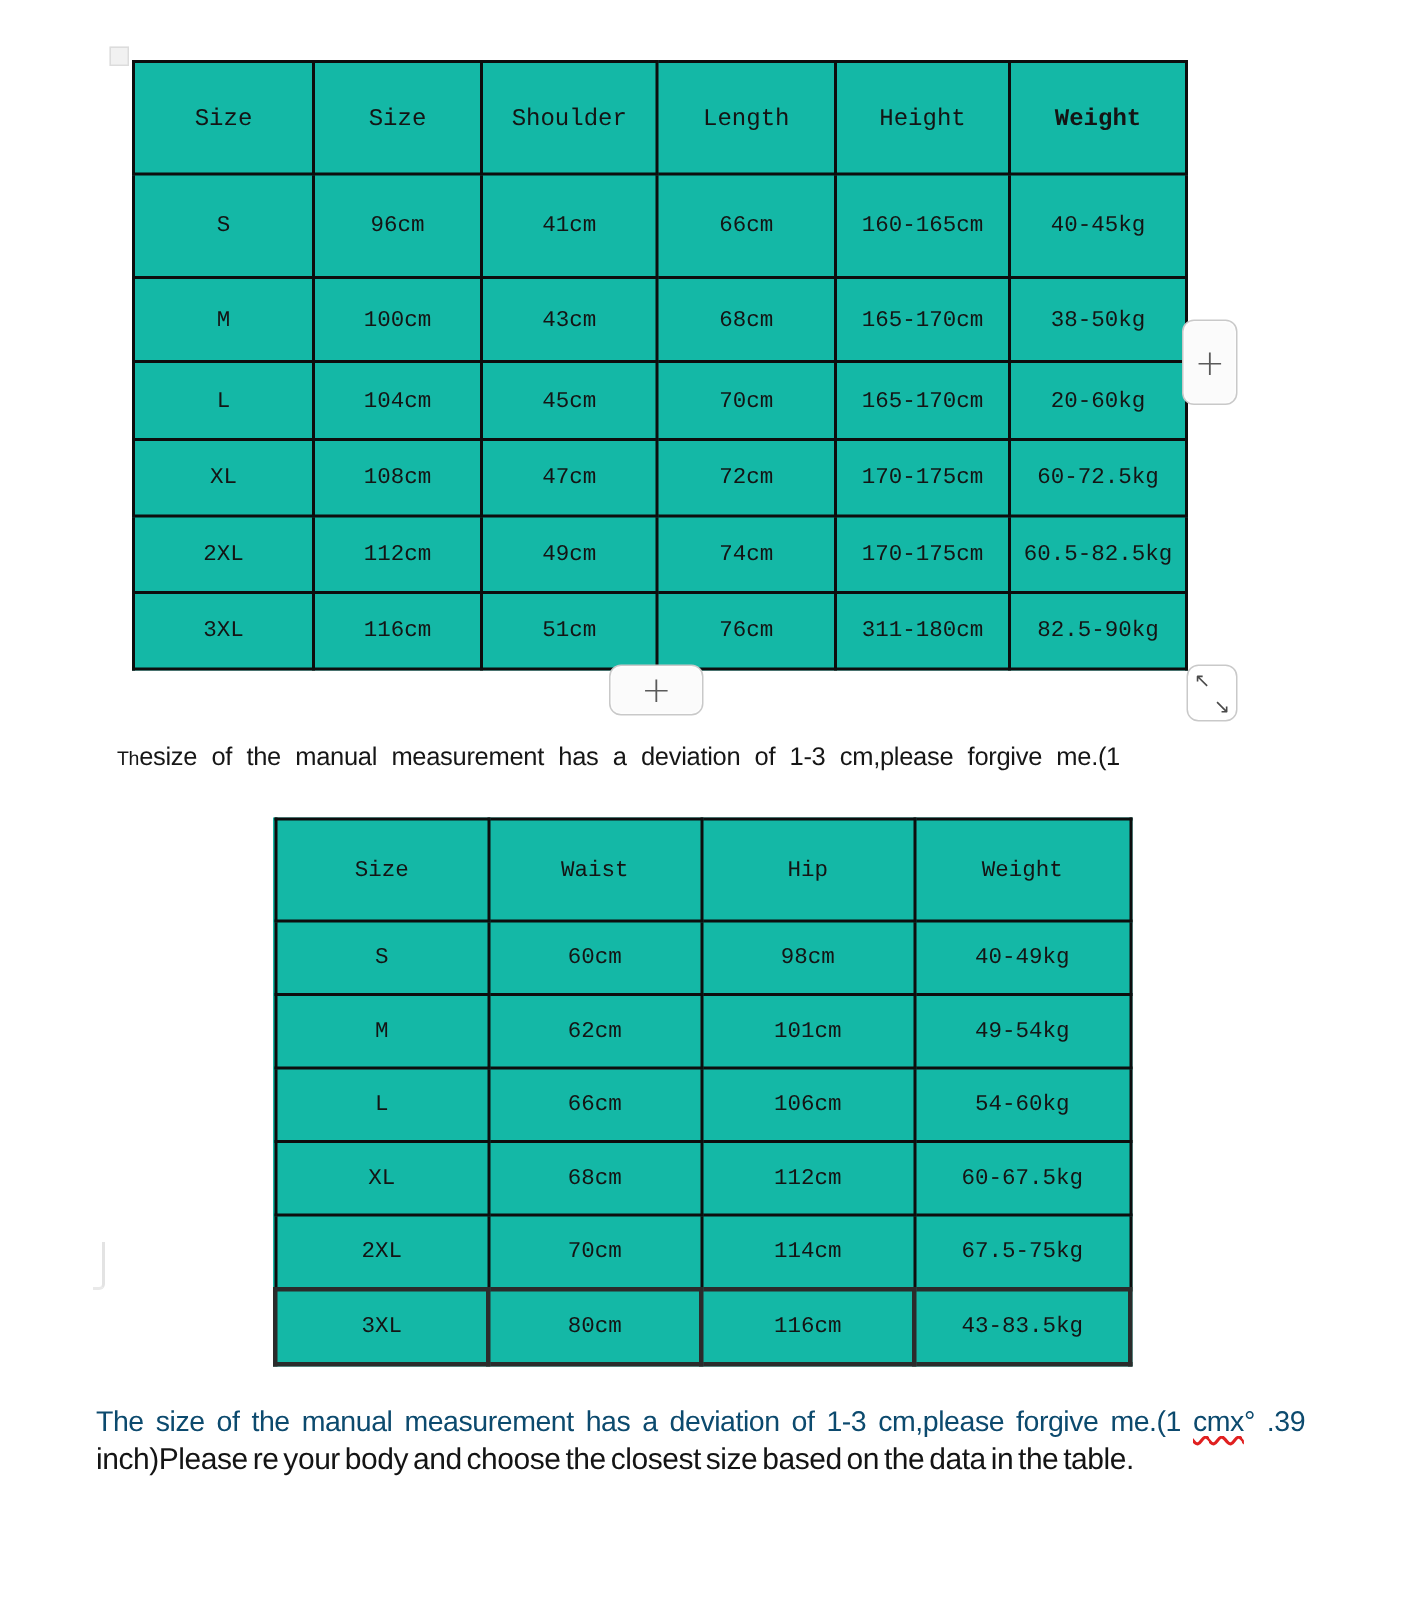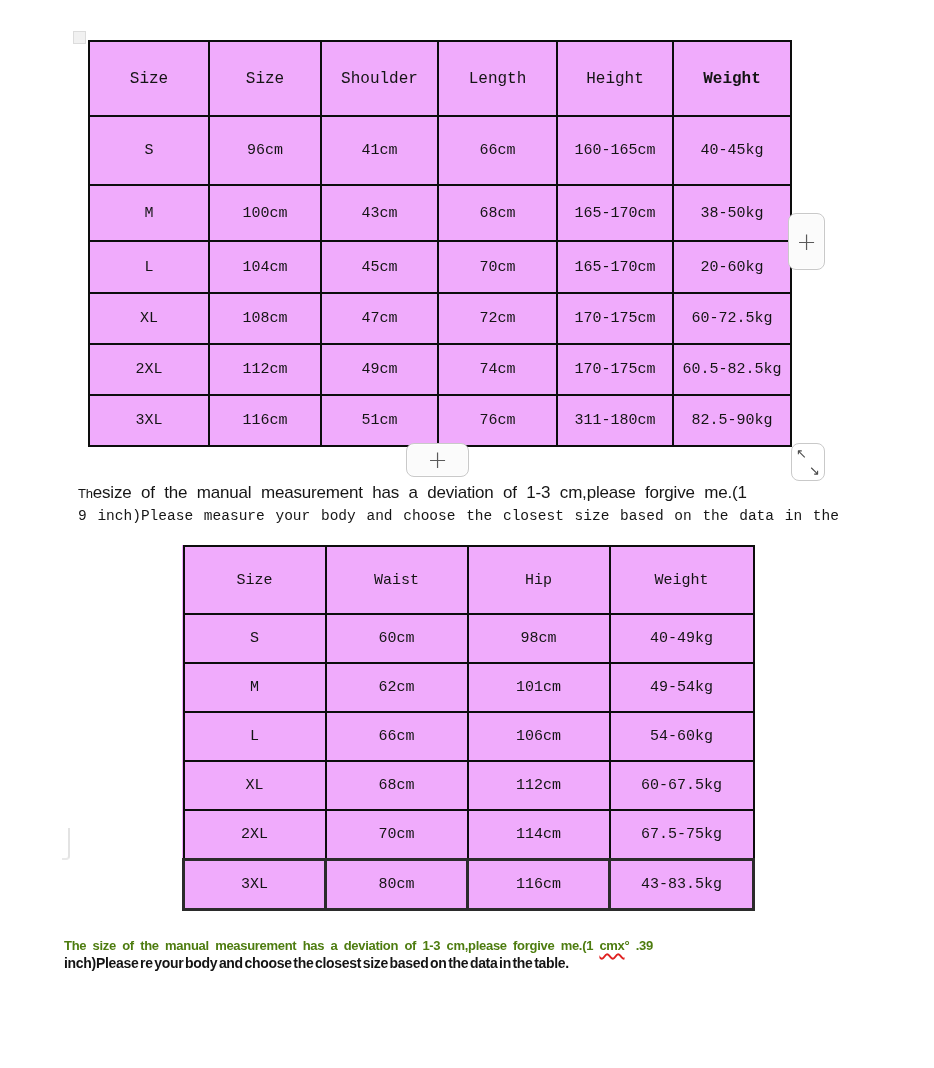--- a/index.html
+++ b/index.html
@@ -3,21 +3,21 @@
 <meta charset="utf-8">
 <style>
   * { margin:0; padding:0; box-sizing:border-box; }
   html,body { background:#fff; }
   .stage {
     position:relative; width:934px; height:1068px; background:#ffffff;
     font-family:"Liberation Sans", sans-serif; color:#111; overflow:hidden;
   }
 
   
-  table { border-collapse:collapse; table-layout:fixed; position:absolute; background:#f0abfc; }
+  table { border-collapse:collapse; table-layout:fixed; position:absolute; background:#14b8a6; }
   th, td {
     border:2px solid #0d0d0d; text-align:center; vertical-align:middle;
     font-family:"Liberation Mono","DejaVu Sans Mono",monospace;
     font-size:15px; color:#141414; font-weight:400; overflow:hidden; white-space:nowrap;
   }
   .t1 { left:88px; top:40px; width:702px; }
   .t1 col:nth-child(1){width:120px} .t1 col:nth-child(2){width:112px}
   .t1 col:nth-child(3){width:117px} .t1 col:nth-child(4){width:119px}
   .t1 col:nth-child(5){width:116px} .t1 col:nth-child(6){width:118px}
   .t1 thead tr{height:75px} .t1 thead th{font-size:16px}
@@ -45,30 +45,30 @@
   }
   .plus { font-size:24px; font-weight:300; line-height:1; color:#5a5a5a;
           font-family:"DejaVu Sans",sans-serif; }
   .add-col { left:788px; top:213px; width:37px; height:57px; }
   .add-row { left:406px; top:443px; width:63px; height:34px; }
   .expand  { left:791px; top:443px; width:34px; height:38px; background:#fff; }
   .expand .nw { position:absolute; left:4px; top:2px; font-size:13px; color:#4a4a4a; }
   .expand .se { position:absolute; right:4px; bottom:2px; font-size:13px; color:#4a4a4a; }
 
   
-  .note-mid { position:absolute; left:78px; top:483px; width:808px; }
+  .note-mid { position:absolute; left:78px; top:495px; width:808px; }
   .note-mid .l1 { font-size:17px; color:#161616; word-spacing:5px; letter-spacing:-0.2px; }
   .note-mid .l1 .sm { font-size:13px; }
   .note-mid .l2 { margin-top:5px; font-family:"Liberation Mono","DejaVu Sans Mono",monospace;
                   font-size:14.5px; word-spacing:2px; color:#161616; }
 
   .note-bot { position:absolute; left:64px; top:938px; width:820px; }
-  .note-bot .l1 { font-size:13px; font-weight:700; color:#4d7c0f;
+  .note-bot .l1 { font-size:19px; font-weight:400; color:#0c4a6e;
                   word-spacing:3px; letter-spacing:-0.3px; }
-  .note-bot .l2 { font-size:14px; font-weight:700; color:#141414;
+  .note-bot .l2 { font-size:20px; font-weight:400; color:#141414;
                   word-spacing:-2px; letter-spacing:-0.3px; margin-top:2px; }
   .misspell { text-decoration:underline wavy #e02020 2px; text-underline-offset:3px; }
 
   
   .corner-handle { position:absolute; left:73px; top:31px; width:13px; height:13px;
                    background:#f1f1f1; border:1px solid #dcdcdc; z-index:1; }
   .left-mark { position:absolute; left:62px; top:828px; width:8px; height:32px;
                border-right:2px solid #e3e3e3; border-bottom:2px solid #e9e9e9;
                border-bottom-right-radius:4px; }
 </style>
@@ -156,21 +156,20 @@
   <div class="ctl add-row">
     <span class="plus">+</span>
   </div>
   <div class="ctl expand">
     <span class="nw">↖</span>
     <span class="se">↘</span>
   </div>
 
   <div class="note-mid">
     <div class="l1"><span class="sm">Th</span><span>esize of the manual measurement has a deviation of 1-3 cm,please forgive me.(1</span></div>
-    <div class="l2">9 inch)Please measure your body and choose the closest size based on the data in the</div>
   </div>
 
   <table class="t2">
     <colgroup>
         <col>
         <col>
         <col>
         <col>
       </colgroup>
     <thead>

